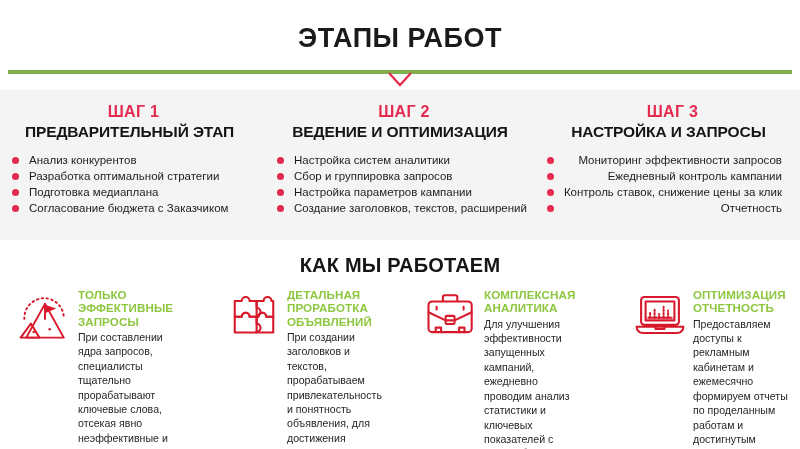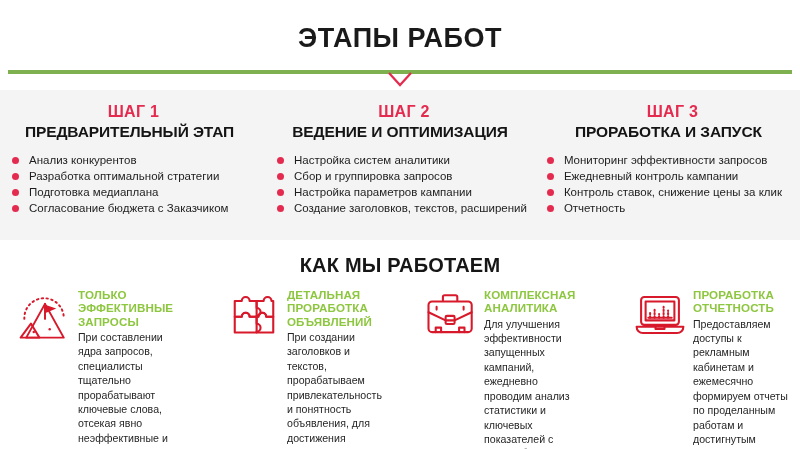--- a/index.html
+++ b/index.html
@@ -99,21 +99,21 @@
     white-space: nowrap;
   }
   .step-list {
     list-style: none;
     margin: 0;
     padding: 0;
     align-self: flex-start;
   }
   .step-col.col1 .step-list { margin-left: 6px; }
   .step-col.col2 .step-list { margin-left: 4px; }
-  .step-col.col3 .step-list { margin-left: 0px; }
+  .step-col.col3 .step-list { margin-left: 0px; text-align: right; }
   .step-list li {
     position: relative;
     padding-left: 17px;
     font-size: 11.5px;
     line-height: 16px;
     color: #1d1d1d;
     white-space: nowrap;
   }
   .bullet-dot {
     position: absolute;
@@ -220,21 +220,21 @@
       <ul class="step-list">
         <li><span class="bullet-dot"></span><span>Настройка систем аналитики</span></li>
         <li><span class="bullet-dot"></span><span>Сбор и группировка запросов</span></li>
         <li><span class="bullet-dot"></span><span>Настройка параметров кампании</span></li>
         <li><span class="bullet-dot"></span><span>Создание заголовков, текстов, расширений</span></li>
       </ul>
     </div>
 
     <div class="step-col col3">
       <div class="step-num">ШАГ 3</div>
-      <div class="step-name">ПРОРАБОТКА И ЗАПУСК</div>
+      <div class="step-name">НАСТРОЙКА И ЗАПРОСЫ</div>
       <ul class="step-list">
         <li><span class="bullet-dot"></span><span>Мониторинг эффективности запросов</span></li>
         <li><span class="bullet-dot"></span><span>Ежедневный контроль кампании</span></li>
         <li><span class="bullet-dot"></span><span>Контроль ставок, снижение цены за клик</span></li>
         <li><span class="bullet-dot"></span><span>Отчетность</span></li>
       </ul>
     </div>
 
   </div>
 
@@ -311,19 +311,19 @@
             <path d="M21 33 L21 27" stroke-dasharray="1.5 2.2"></path>
             <path d="M26 33 L26 23" stroke-dasharray="1.5 2.2"></path>
             <path d="M31 33 L31 29" stroke-dasharray="1.5 2.2"></path>
             <path d="M36 33 L36 21" stroke-dasharray="1.5 2.2"></path>
             <path d="M41 33 L41 25" stroke-dasharray="1.5 2.2"></path>
             <path d="M19 33 L45 33"></path>
           </g>
         </svg>
       </div>
       <div class="feature-body">
-        <div class="feature-title">ПРОРАБОТКА ОТЧЕТНОСТЬ</div>
+        <div class="feature-title">ОПТИМИЗАЦИЯ ОТЧЕТНОСТЬ</div>
         <div class="feature-text">Предоставляем доступы к рекламным кабинетам и ежемесячно формируем отчеты по проделанным работам и достигнутым результатам</div>
       </div>
     </div>
 
   </div>
 </div>
 
 </body></html>

